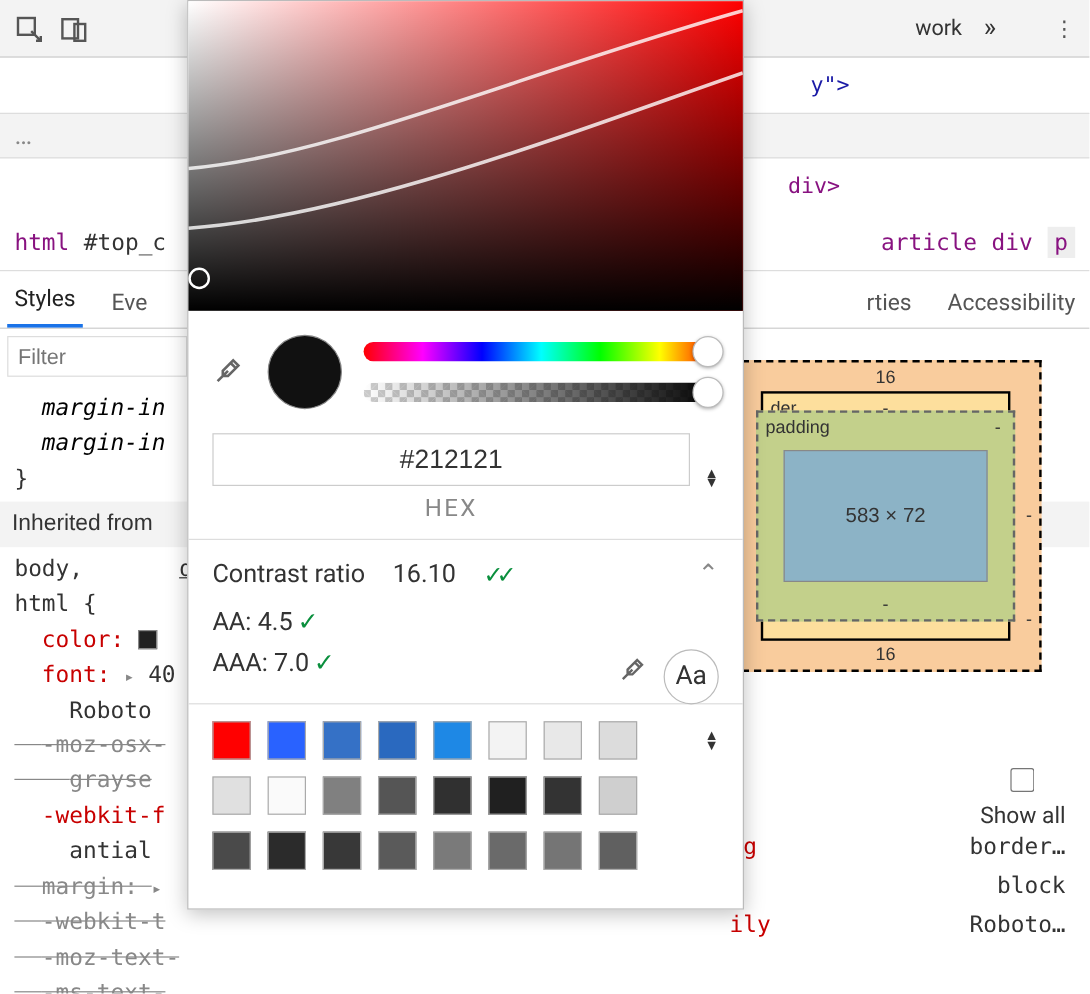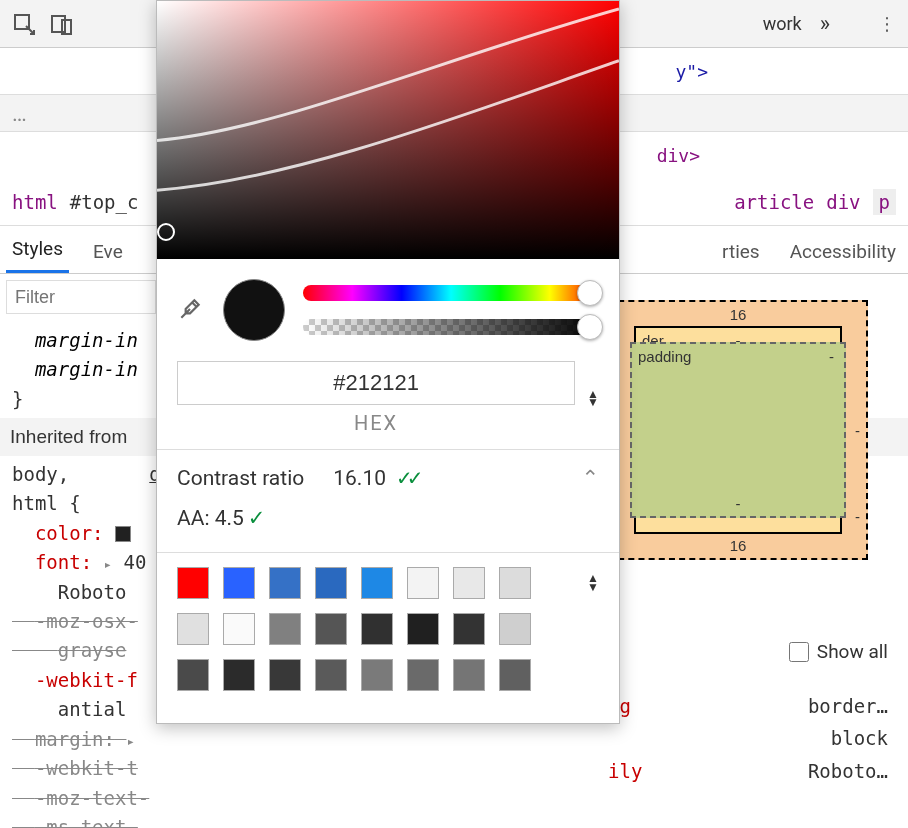--- a/index.html
+++ b/index.html
@@ -36,21 +36,21 @@
 
 
 .box-model { position: absolute; right: 40px; top: 300px; width: 260px; height: 260px; font-family: -apple-system, sans-serif; font-size: 16px; }
 .bm-margin { position: absolute; inset: 0; border: 2px dashed #000; background: #f9cc9d; }
 .bm-border { position: absolute; inset: 26px; border: 2px solid #000; background: #fddf9d; }
 .bm-padding { position: absolute; inset: 42px 22px; border: 2px dashed #666; background: #c3d08b; }
 .bm-content { position: absolute; inset: 75px 45px; background: #8cb3c6; border: 1px solid #888; display: flex; align-items: center; justify-content: center; font-size: 17px; }
 .bm-lbl { position: absolute; font-size: 15px; color: #333; }
 .bm-num { position: absolute; font-size: 15px; color: #333; }
 
-.show-all-row { position: absolute; right: 20px; top: 640px; display: flex; align-items: center; gap: 8px; font-size: 19px; }
+.show-all-row { position: absolute; right: 20px; top: 640px; display: flex; align-items: center; gap: 8px; font-size: 19px; flex-direction: column; }
 .show-all-row input { width: 20px; height: 20px; }
 
 .computed-list { position: absolute; right: 20px; top: 690px; width: 280px; font-family: Menlo, monospace; font-size: 19px; line-height: 1.7; }
 .computed-list .row { display: flex; justify-content: space-between; }
 .computed-list .key { color: #c80000; }
 .computed-list .val { color: #333; }
 .cswatch { display: inline-block; width: 16px; height: 16px; border: 1px solid #888; background: #212121; vertical-align: middle; margin-right: 4px; }
 
 
 .popover { position: absolute; left: 156px; top: 0; width: 464px; background: #fff; border: 1px solid #bbb; box-shadow: 0 4px 16px rgba(0,0,0,0.25); z-index: 100; }
@@ -65,22 +65,22 @@
 .alpha-slider { height: 16px; border-radius: 8px; position: relative; background-image: linear-gradient(45deg,#ccc 25%,transparent 25%),linear-gradient(-45deg,#ccc 25%,transparent 25%),linear-gradient(45deg,transparent 75%,#ccc 75%),linear-gradient(-45deg,transparent 75%,#ccc 75%); background-size: 12px 12px; background-position: 0 0,0 6px,6px -6px,-6px 0; }
 .alpha-slider::before { content: ""; position: absolute; inset: 0; border-radius: 8px; background: linear-gradient(to right, rgba(0,0,0,0), rgba(0,0,0,1)); }
 .thumb { position: absolute; right: -4px; top: -5px; width: 26px; height: 26px; border-radius: 50%; background: #fff; border: 1px solid #bbb; box-shadow: 0 1px 3px rgba(0,0,0,0.3); }
 .hex-row { padding: 0 20px 14px; display: flex; align-items: center; gap: 12px; }
 .hex-input-wrap { flex: 1; text-align: center; }
 .hex-input { width: 100%; height: 44px; border: 1px solid #ccc; text-align: center; font-size: 22px; font-family: -apple-system, sans-serif; color: #333; }
 .hex-label { color: #888; font-size: 20px; margin-top: 6px; letter-spacing: 2px; }
 .stepper { display: flex; flex-direction: column; font-size: 12px; color: #333; line-height: 0.7; }
 .section-div { border-top: 1px solid #ddd; }
 .contrast-sec { padding: 16px 20px; }
-.contrast-head { display: flex; align-items: center; gap: 10px; font-size: 21px; }
-.contrast-head .ratio { font-weight: 400; margin-left: 19px; }
+.contrast-head { display: flex; align-items: center; gap: 23px; font-size: 21px; }
+.contrast-head .ratio { font-weight: 400; }
 .dbl-check { color: #0a8f3d; font-size: 20px; letter-spacing: -6px; }
 .chevron { margin-left: auto; color: #888; }
 .contrast-lines { margin-top: 12px; font-size: 21px; line-height: 1.6; }
 .chk { color: #0a8f3d; margin-left: 4px; }
 .contrast-right { display: inline-flex; align-items: center; gap: 14px; float: right; margin-top: 4px; }
 .aa-circle { width: 46px; height: 46px; border: 1px solid #bbb; border-radius: 50%; display: flex; align-items: center; justify-content: center; font-size: 22px; }
 .palette-sec { padding: 14px 20px 18px; }
 .pal-row { display: flex; gap: 14px; margin-bottom: 14px; align-items: center; }
 .pal-sw { width: 32px; height: 32px; border: 1px solid #aaa; }
 .pal-stepper { display: flex; flex-direction: column; font-size: 12px; color: #333; line-height: 0.7; margin-left: auto; }
@@ -161,20 +161,21 @@
   <div class="bm-margin"></div>
   <div class="bm-border">
     <span class="bm-lbl" style="top:4px;left:6px">der</span>
     <span class="bm-num" style="top:4px;left:50%;transform:translateX(-50%)">-</span>
   </div>
   <div class="bm-padding">
     <span class="bm-lbl" style="top:4px;left:6px">padding</span>
     <span class="bm-num" style="top:4px;right:10px">-</span>
     <span class="bm-num" style="bottom:4px;left:50%;transform:translateX(-50%)">-</span>
   </div>
+  <div class="bm-content">583 × 72</div>
   <span class="bm-num" style="top:6px;left:50%;transform:translateX(-50%)">16</span>
   <span class="bm-num" style="bottom:6px;left:50%;transform:translateX(-50%)">16</span>
   <span class="bm-num" style="right:8px;top:50%;transform:translateY(-50%)">-</span>
   <span class="bm-num" style="right:8px;top:80%;">-</span>
 </div>
 
 <div class="show-all-row">
   <input type="checkbox" style="">
   <span>Show all</span>
 </div>
@@ -231,20 +232,28 @@
   <div class="section-div"></div>
   <div class="contrast-sec">
     <div class="contrast-head">
       <span>Contrast ratio</span>
       <span class="ratio">16.10</span>
       <span class="dbl-check">✓✓</span>
       <span class="chevron">⌃</span>
     </div>
     <div class="contrast-lines">
       <div><span>AA: 4.5</span><span class="chk">✓</span></div>
+      <div><span>AAA: 7.0</span><span class="chk">✓</span>
+        <span class="contrast-right">
+          <span><svg width="24" height="24" viewBox="0 0 24 24" fill="none" stroke="#666" stroke-width="2">
+                <path d="M4 20 L12 12 M14 6 L18 10 M16 4 L20 8 L12 16 L8 16 L8 12 Z"></path>
+              </svg></span>
+          <span class="aa-circle">Aa</span>
+        </span>
+      </div>
     </div>
   </div>
   <div class="section-div"></div>
   <div class="palette-sec">
     <div id="palette-rows">
         <div class="pal-row">
           <div class="pal-sw" style="background: rgb(255, 0, 0);"></div>
           <div class="pal-sw" style="background: rgb(41, 98, 255);"></div>
           <div class="pal-sw" style="background: rgb(53, 113, 198);"></div>
           <div class="pal-sw" style="background: rgb(42, 105, 191);"></div>

